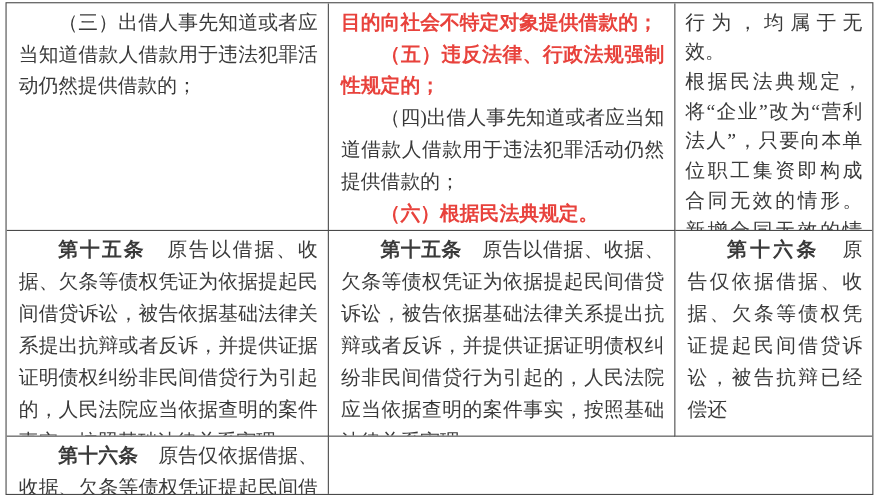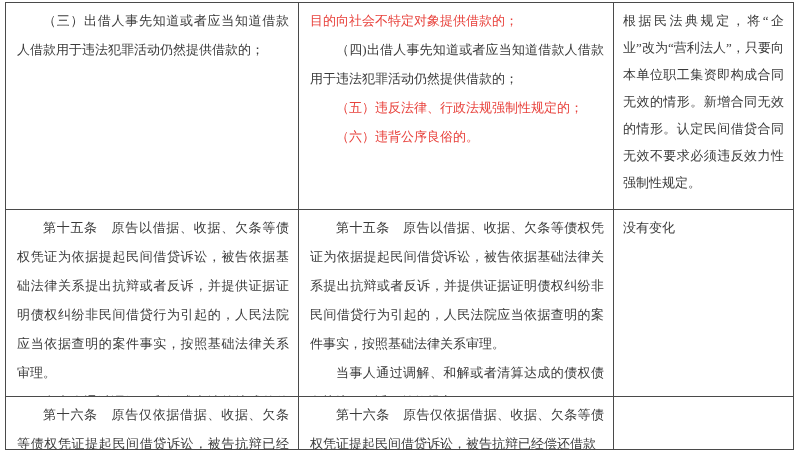--- a/index.html
+++ b/index.html
@@ -23,64 +23,62 @@
     overflow:hidden;
     box-sizing:border-box;
   }
   .cell{
     box-sizing:border-box;
     border-right:1px solid var(--border);
     border-bottom:1px solid var(--border);
     padding:3px 9px 0 11px;
     overflow:hidden;
     color:var(--text);
-    font-size:13px;
+    font-size:18px;
     line-height:29px;
     text-align:justify;
   }
   .cell:nth-child(3n){border-right:none;}
   .cell:nth-child(n+7){border-bottom:none;}
   .cell.comment{
     line-height:27px;
     padding-left:9px;
     padding-top:4px;
   }
   .para{margin:0;}
   .para.indent{text-indent:2em;}
-  .seg.red{color:var(--red);}
+  .seg.red{color:var(--red);font-weight:bold;}
   .seg.strike{text-decoration:line-through;}
-  .seg.bold{font-weight:normal;}
+  .seg.bold{font-weight:bold;}
 </style>
 </head>
 <body>
 
 <div class="page">
   <div class="table" id="comparison-table">
       <div class="cell ">
         <p class="para indent"><span class="seg">（三）出借人事先知道或者应当知道借款人借款用于违法犯罪活动仍然提供借款的；</span></p>
       </div>
       <div class="cell ">
         <p class="para"><span class="seg red">目的向社会不特定对象提供借款的；</span></p>
+        <p class="para indent"><span class="seg red">（五）违反法律、行政法规强制性规定的；</span></p>
         <p class="para indent"><span class="seg">（四)出借人事先知道或者应当知道借款人借款用于违法犯罪活动仍然提供借款的；</span></p>
-        <p class="para indent"><span class="seg red">（五）违反法律、行政法规强制性规定的；</span></p>
-        <p class="para indent"><span class="seg red">（六）违背公序良俗的。</span></p>
+        <p class="para indent"><span class="seg red">（六）根据民法典规定。</span></p>
       </div>
       <div class="cell comment">
+        <p class="para"><span class="seg">行为，均属于无效。</span></p>
         <p class="para"><span class="seg">根据民法典规定，将“企业”改为“营利法人”，只要向本单位职工集资即构成合同无效的情形。新增合同无效的情形。认定民间借贷合同无效不要求必须违反效力性强制性规定。</span></p>
       </div>
       <div class="cell ">
         <p class="para indent"><span class="seg bold">第十五条</span><span class="seg">　原告以借据、收据、欠条等债权凭证为依据提起民间借贷诉讼，被告依据基础法律关系提出抗辩或者反诉，并提供证据证明债权纠纷非民间借贷行为引起的，人民法院应当依据查明的案件事实，按照基础法律关系审理。</span></p>
         <p class="para indent"><span class="seg">当事人通过调解、和解或者清算达成的债权债务协议，不适用前款规定。</span></p>
       </div>
       <div class="cell ">
         <p class="para indent"><span class="seg bold">第十五条</span><span class="seg">　原告以借据、收据、欠条等债权凭证为依据提起民间借贷诉讼，被告依据基础法律关系提出抗辩或者反诉，并提供证据证明债权纠纷非民间借贷行为引起的，人民法院应当依据查明的案件事实，按照基础法律关系审理。</span></p>
         <p class="para indent"><span class="seg">当事人通过调解、和解或者清算达成的债权债务协议，不适用前款规定。</span></p>
-      </div>
-      <div class="cell comment">
-        <p class="para"><span class="seg">没有变化</span></p>
       </div>
       <div class="cell ">
         <p class="para indent"><span class="seg bold">第十六条</span><span class="seg">　原告仅依据借据、收据、欠条等债权凭证提起民间借贷诉讼，被告抗辩已经偿还</span></p>
       </div>
       <div class="cell ">
         <p class="para indent"><span class="seg bold">第十六条</span><span class="seg">　原告仅依据借据、收据、欠条等债权凭证提起民间借贷诉讼，被告抗辩已经偿还借款</span></p>
       </div>
     </div>
 </div>
 

